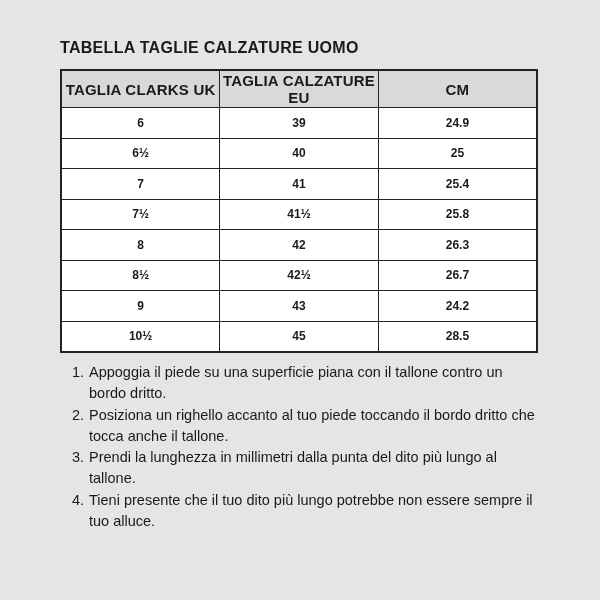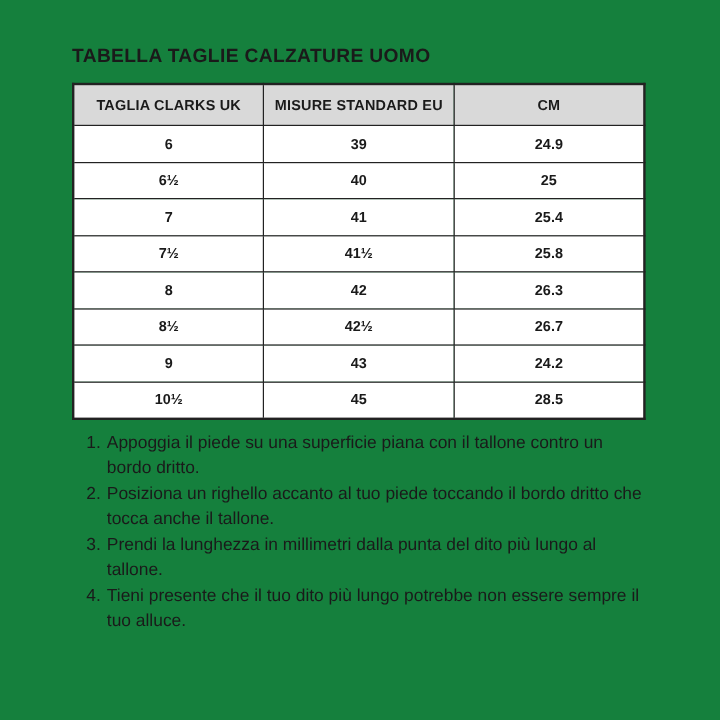--- a/index.html
+++ b/index.html
@@ -4,21 +4,21 @@
 <style>
   html, body {
     margin: 0;
     padding: 0;
     background: #ffffff;
   }
   .page {
     position: relative;
     width: 600px;
     height: 600px;
-    background: #15803d;
+    background: #e5e5e5;
     font-family: "Liberation Sans", sans-serif;
     color: #1a1a1a;
     box-sizing: border-box;
     padding: 38px 62px 0 60px;
     overflow: hidden;
   }
   h1.section-title, h2.section-title {
     margin: 0;
     font-size: 16px;
     font-weight: bold;
@@ -34,21 +34,21 @@
   }
   table.size-table, table.size-table th, table.size-table td {
     border: 1px solid #222222;
   }
   table.size-table {
     border: 2px solid #222222;
   }
   table.size-table th {
     background: #d9d9d9;
     height: 31px;
-    font-size: 12px;
+    font-size: 15px;
     font-weight: bold;
     text-align: center;
     vertical-align: middle;
     letter-spacing: 0.2px;
     margin-top: 36px;
   }
   table.size-table td {
     height: 27.5px;
     font-size: 12px;
     font-weight: bold;
@@ -74,21 +74,21 @@
 <body>
 
 <div class="page">
 
   <h1 class="section-title">TABELLA TAGLIE CALZATURE UOMO</h1>
 
   <table class="size-table">
     <thead>
       <tr>
           <th>TAGLIA CLARKS UK</th>
-          <th>MISURE STANDARD EU</th>
+          <th>TAGLIA CALZATURE EU</th>
           <th>CM</th>
         </tr>
     </thead>
     <tbody>
         <tr>
           <td>6</td>
           <td>39</td>
           <td>24.9</td>
         </tr>
         <tr>

